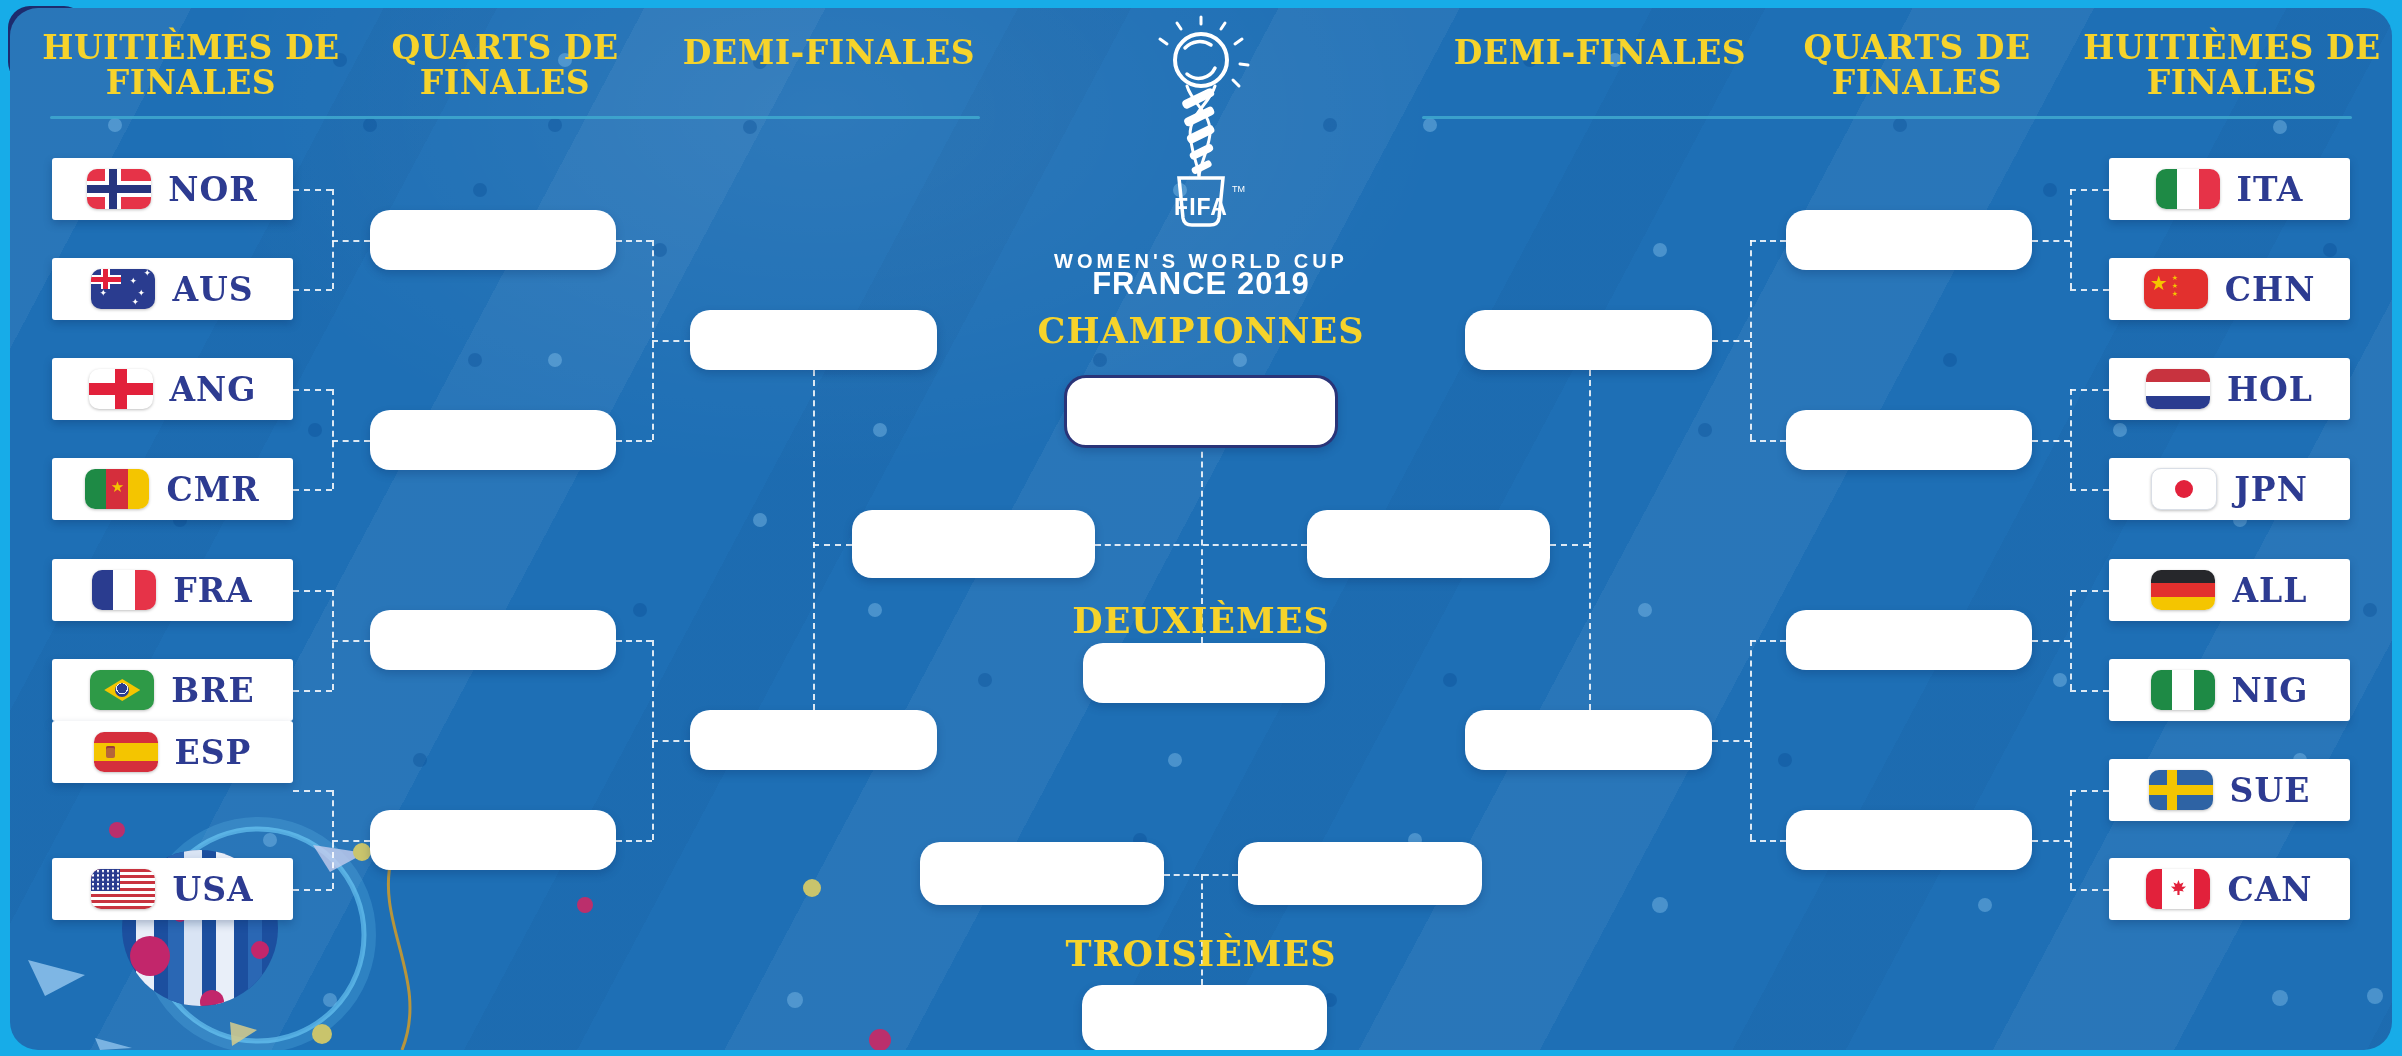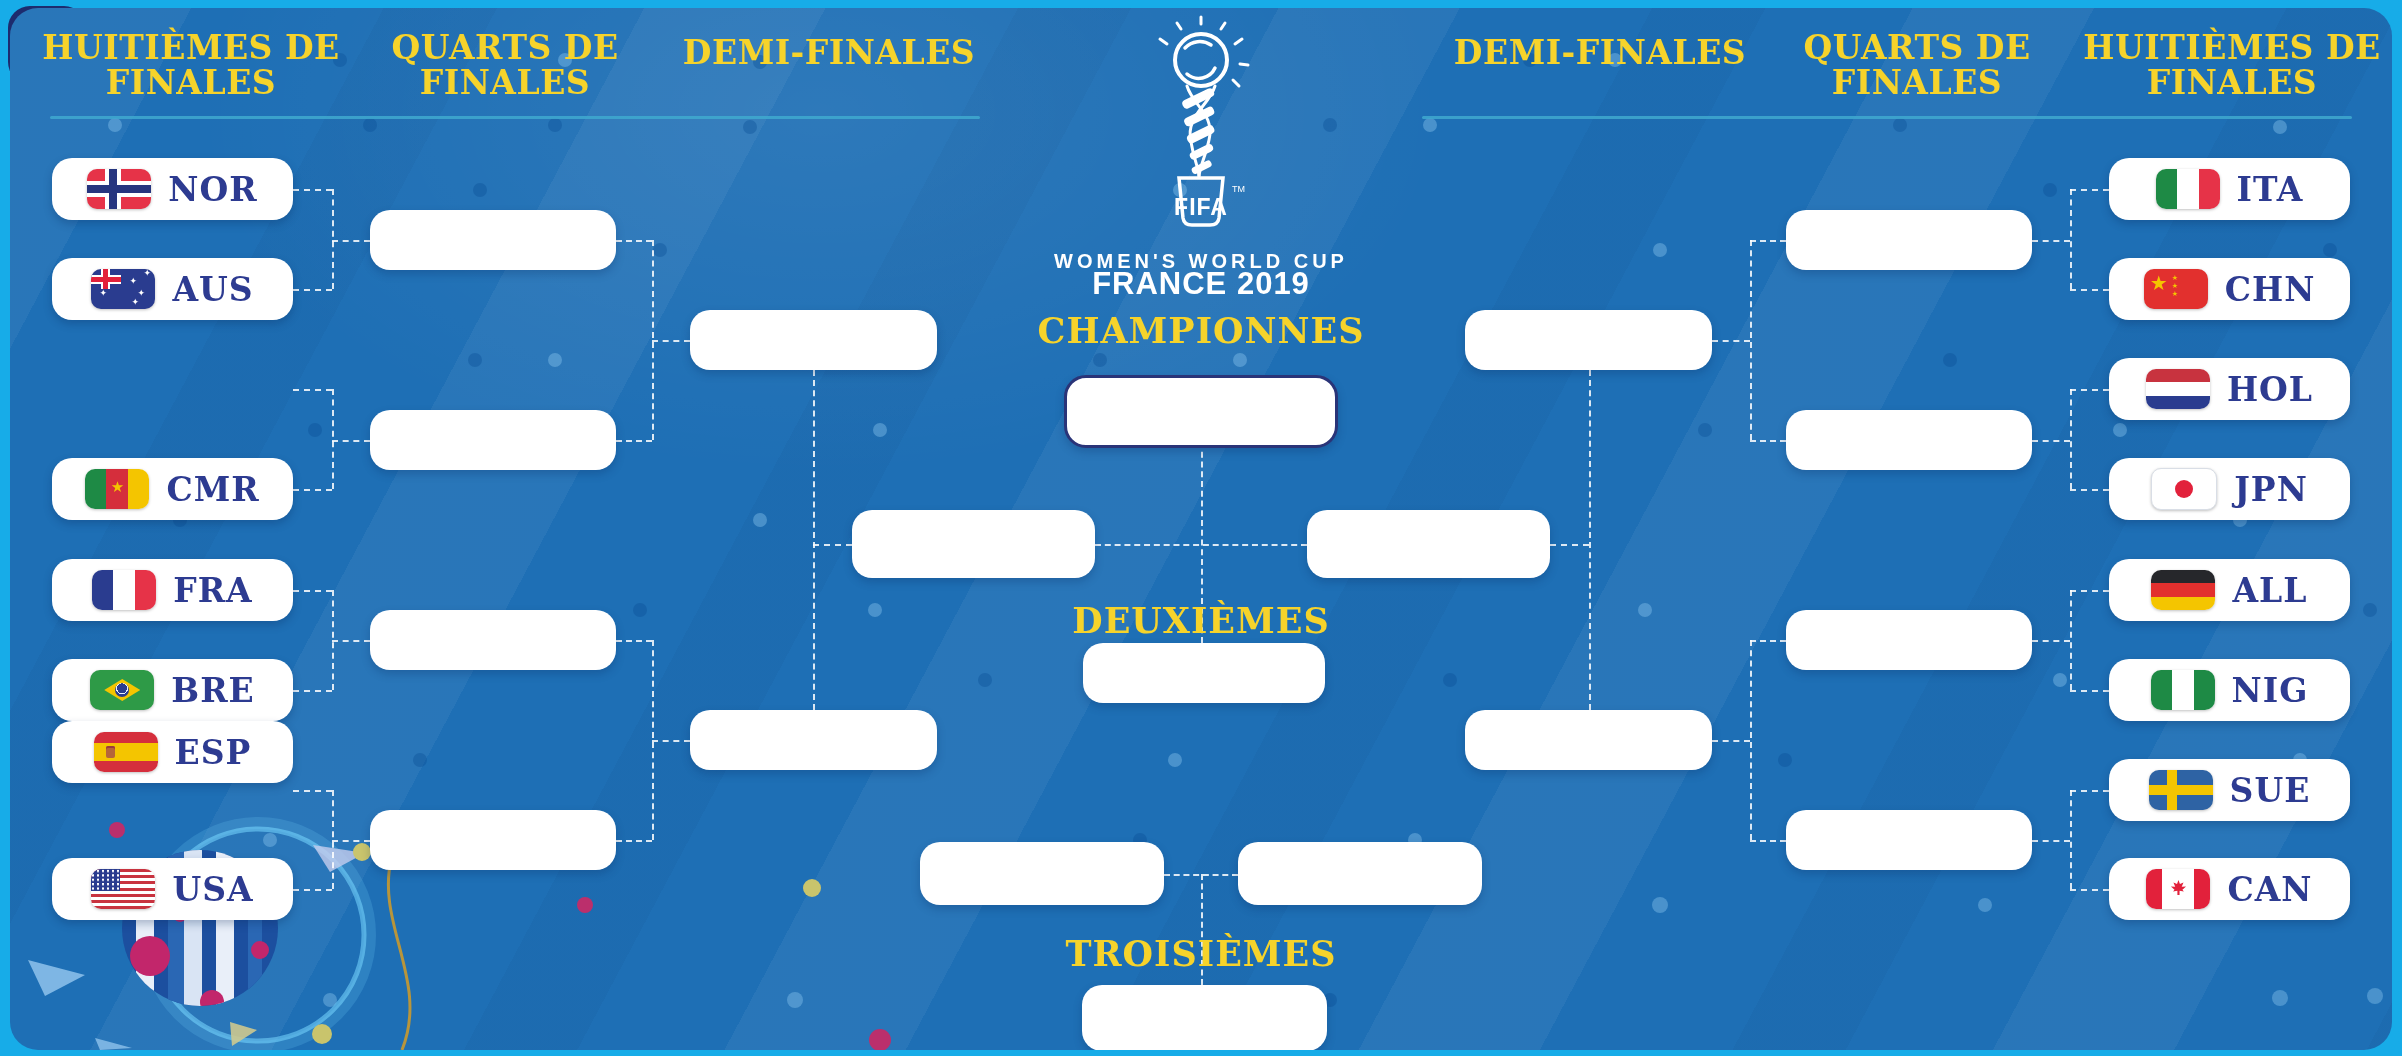--- a/index.html
+++ b/index.html
@@ -17,21 +17,21 @@
   .rule{position:absolute;height:3px;background:#3FA9CF;opacity:.85;z-index:2;border-radius:2px;}
   .hdr{position:absolute;transform:translateX(-50%);text-align:center;color:#F6D32B;
        font-family:"DejaVu Serif",serif;font-weight:700;font-size:33px;line-height:35px;
        letter-spacing:.5px;white-space:nowrap;z-index:4;}
   .seg{position:absolute;z-index:3;}
   .seg.h{border-top:2px dashed rgba(255,255,255,.85);height:0;}
   .seg.v{border-left:2px dashed rgba(255,255,255,.85);width:0;}
   .slot{position:absolute;background:#fff;border-radius:20px;z-index:4;
         box-shadow:0 4px 9px rgba(8,40,90,.25);}
   .slot.final{border:3px solid #2A3478;border-radius:22px;}
-  .pill{position:absolute;width:241px;height:62px;background:#fff;border-radius:20px;z-index:5;
+  .pill{position:absolute;width:241px;height:62px;background:#fff;border-radius:3px;z-index:5;
         display:flex;align-items:center;justify-content:center;gap:17px;
         box-shadow:0 4px 9px rgba(8,40,90,.28);}
   .code{font-family:"DejaVu Serif",serif;font-weight:700;font-size:33px;color:#2D3B91;letter-spacing:1px;}
   .big-label{position:absolute;transform:translateX(-50%);color:#F6D32B;font-family:"DejaVu Serif",serif;
        font-weight:700;font-size:35px;letter-spacing:1px;white-space:nowrap;z-index:6;}
   .logo-text{position:absolute;transform:translateX(-50%);color:#fff;text-align:center;z-index:4;
        font-family:"Liberation Sans",sans-serif;font-weight:700;white-space:nowrap;}
   .logo-svg{position:absolute;z-index:4;}
 
   
@@ -333,20 +333,24 @@
     <div class="slot" style="left:1072px;top:977px;width:245px;height:66px"></div>
 
     <div class="pill" style="left:42px;top:150px">
       <span class="flag" data-flag="nor"></span>
       <span class="code">NOR</span>
     </div>
     <div class="pill" style="left:42px;top:250px">
       <span class="flag" data-flag="aus"></span>
       <span class="code">AUS</span>
     </div>
+    <div class="pill" style="left:42px;top:350px">
+      <span class="flag" data-flag="ang"></span>
+      <span class="code">ANG</span>
+    </div>
     <div class="pill" style="left:42px;top:450px">
       <span class="flag" data-flag="cmr"></span>
       <span class="code">CMR</span>
     </div>
     <div class="pill" style="left:42px;top:551px">
       <span class="flag" data-flag="fra"></span>
       <span class="code">FRA</span>
     </div>
     <div class="pill" style="left:42px;top:651px">
       <span class="flag" data-flag="bre"></span>

